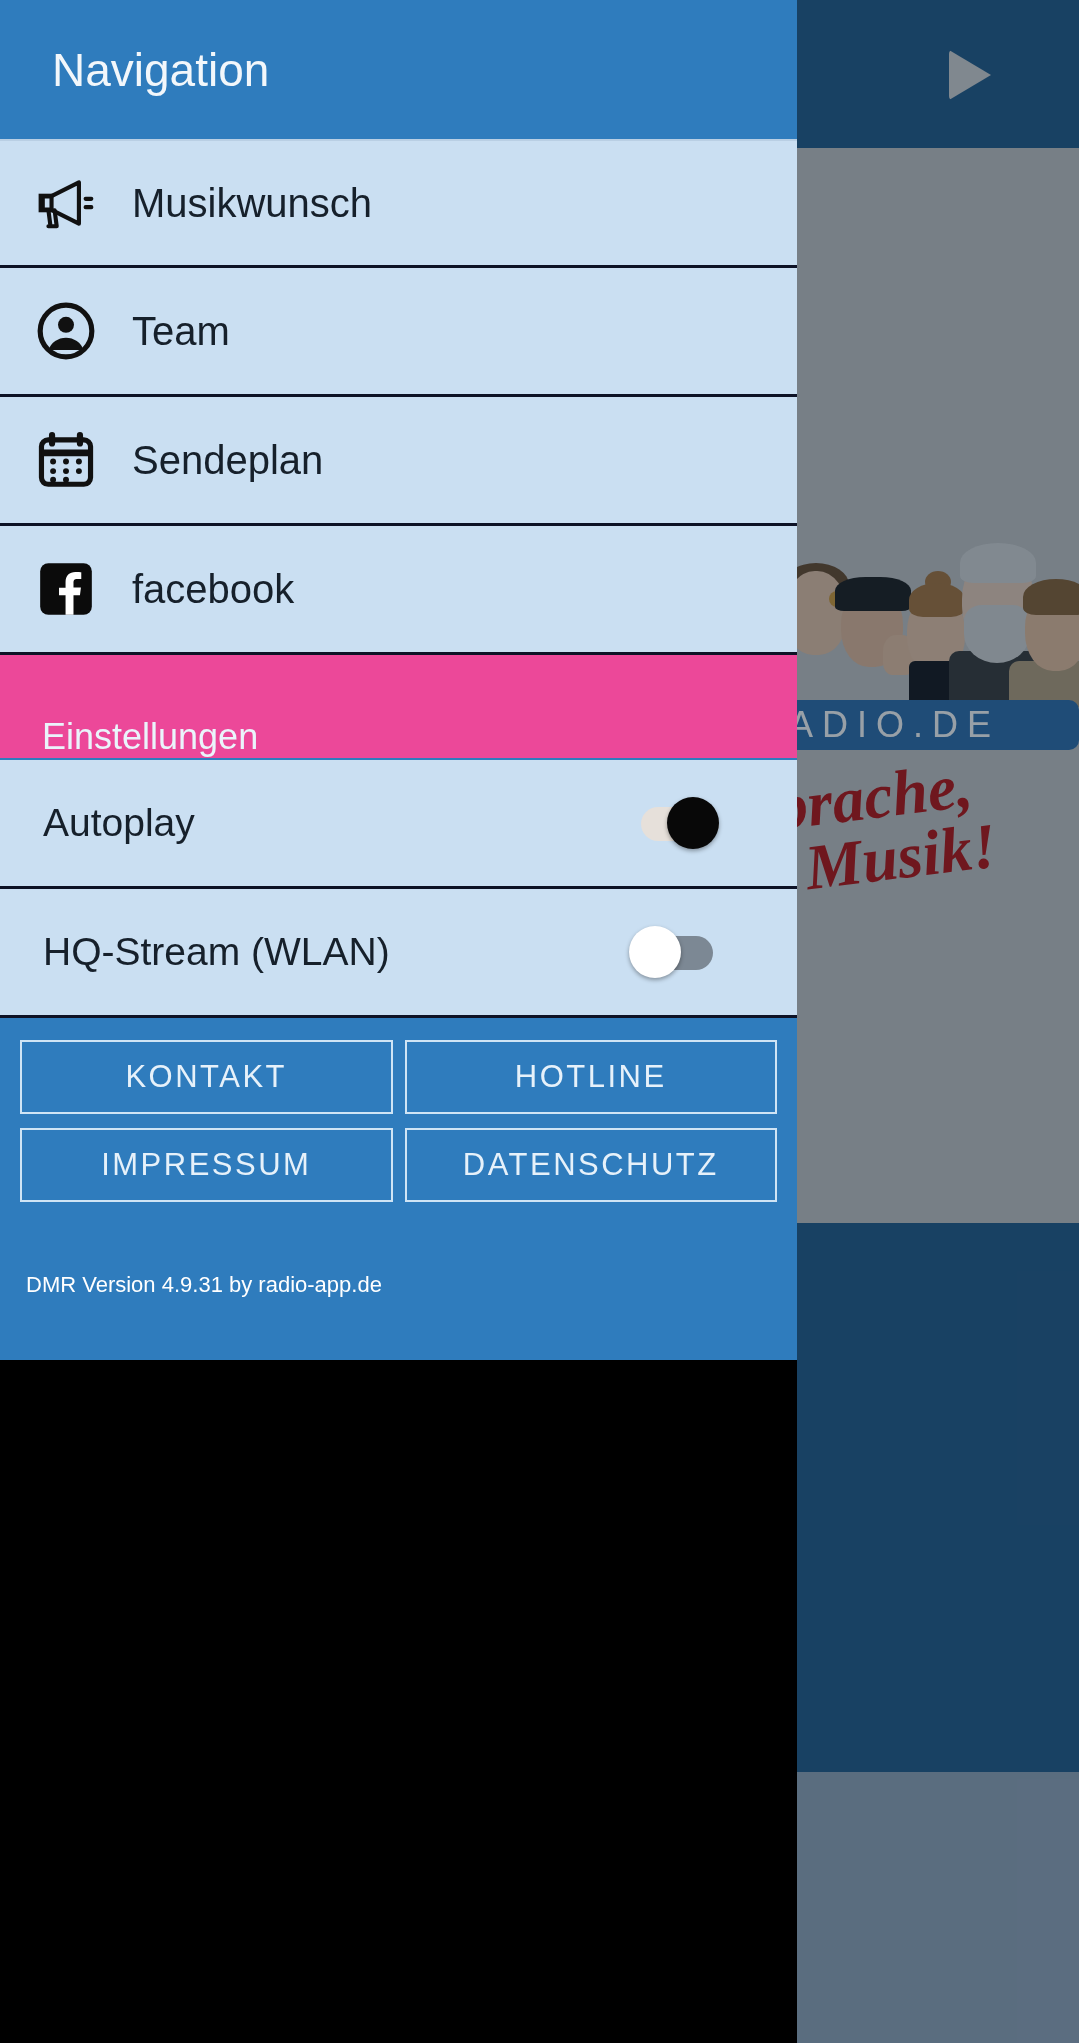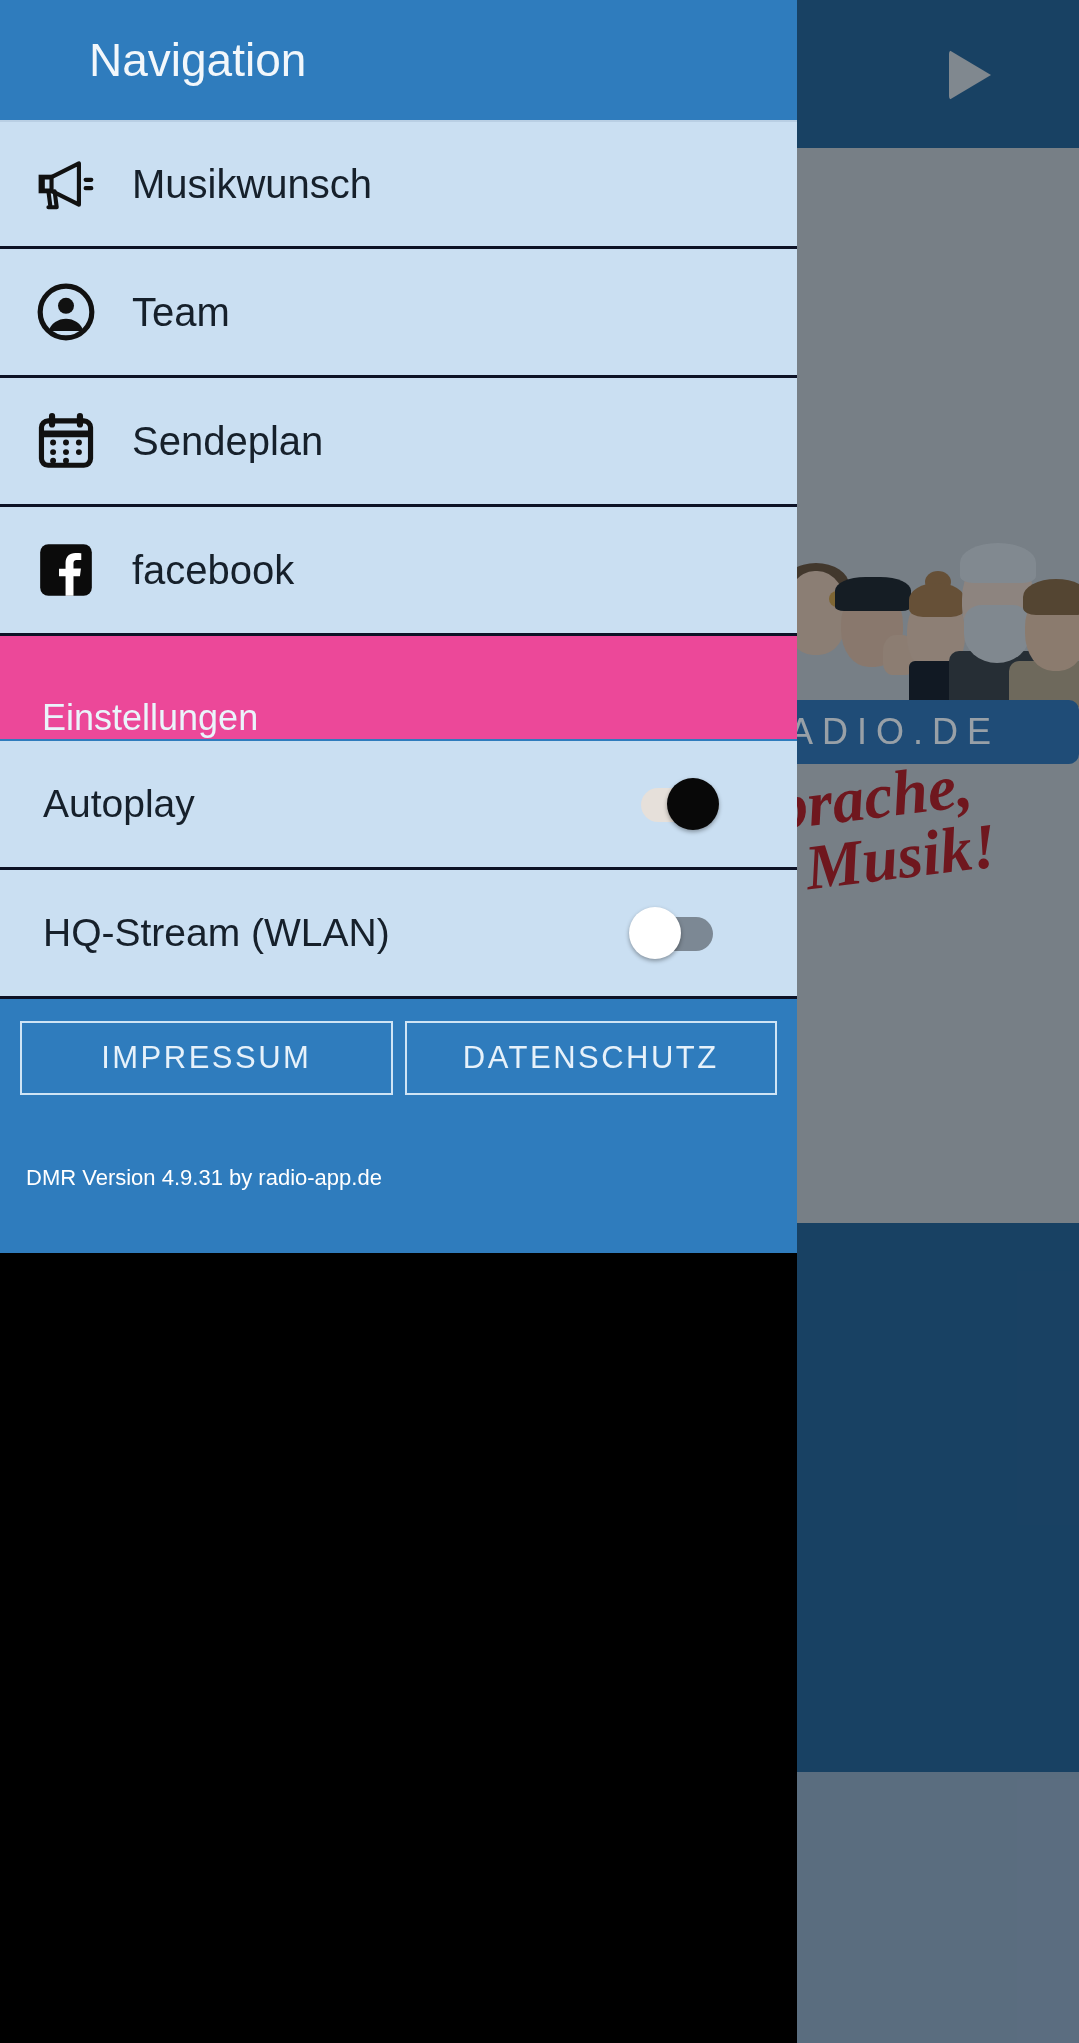--- a/index.html
+++ b/index.html
@@ -48,21 +48,21 @@
   .h4 { left:165px; top:8px; width:72px; height:100px; background:#eccfba; }
   .h4hair { position:absolute; left:163px; top:0px; width:76px; height:40px; background:#d8d8d8; border-radius:50% 50% 18% 18%; }
   .h4beard { position:absolute; left:167px; top:62px; width:66px; height:58px; background:#d6d6d6; border-radius:28% 28% 52% 52%; }
   .h4body { position:absolute; left:152px; top:108px; width:100px; height:56px; background:#3c3c3c; border-radius:10px 10px 0 0; }
   .h5 { left:228px; top:44px; width:62px; height:84px; background:#e9bf9d; }
   .h5hair { position:absolute; left:226px; top:36px; width:66px; height:36px; background:#8a6236; border-radius:50% 50% 20% 20%; }
   .h5body { position:absolute; left:212px; top:118px; width:94px; height:46px; background:#b7a07e; border-radius:10px 10px 0 0; }
   .hand { position:absolute; left:86px; top:92px; width:32px; height:40px; background:#eac3a4; border-radius:40% 40% 30% 30%; }
 
   .promo-banner {
-    position:absolute; left:-18px; top:552px; width:300px; height:64px;
+    position:absolute; left:-18px; top:552px; width:300px; height:50px;
     background:#2f6fad; border-radius:10px;
     display:flex; align-items:center;
   }
   .promo-banner span {
     color:#ffffff; font-size:36px; letter-spacing:9px;
     font-family:"Liberation Sans", sans-serif; padding-left:10px;
     white-space:nowrap;
   }
   .promo-script1 {
     position:absolute; left:-22px; top:612px;
@@ -93,22 +93,22 @@
   }
 
   
   .drawer {
     position:absolute; left:0; top:0; width:797px; height:2043px;
     background:#000000; overflow:hidden;
   }
   .drawer-body { background:#2f7cbd; width:797px; }
 
   .drawer-header {
-    height:120px; background:#2f7cbd;
-    display:flex; align-items:center; padding-left:52px;margin-left:37px;
+    height:139px; background:#2f7cbd;
+    display:flex; align-items:center; padding-left:52px;
   }
   .drawer-header .title {
     color:#f2f7fb; font-size:46px; font-weight:400;
     font-family:"Liberation Sans", sans-serif;
   }
 
   .nav-list { background:#cadff2; }
   .nav-item {
     height:129px; display:flex; align-items:center;
     border-bottom:3px solid #0d1226; background:#cadff2;
@@ -298,20 +298,24 @@
             <div class="track off"></div>
             <div class="knob off"></div>
           </div>
         </div>
 
 
       </div>
 
       <div class="btn-area">
         <div class="btn-row">
+          <div class="lbtn">KONTAKT</div>
+          <div class="lbtn">HOTLINE</div>
+        </div>
+        <div class="btn-row">
           <div class="lbtn">IMPRESSUM</div>
           <div class="lbtn">DATENSCHUTZ</div>
         </div>
       </div>
 
       <div class="version">DMR Version 4.9.31 by radio-app.de</div>
 
       <div class="drawer-black"></div>
     </div>
   </div>

